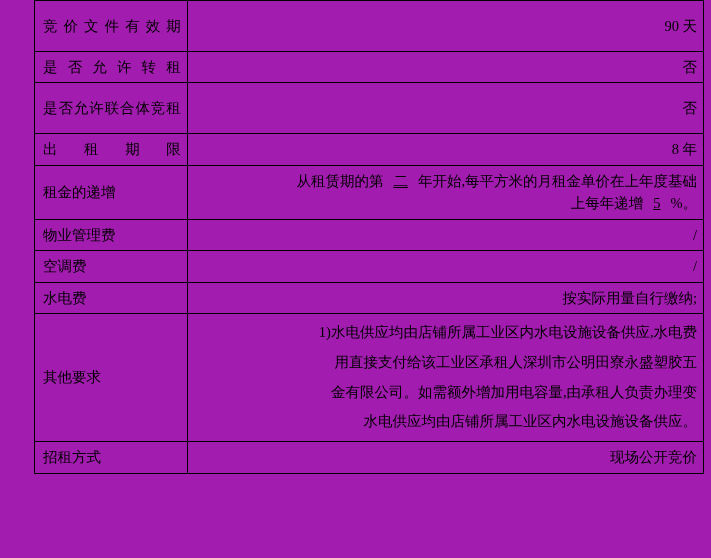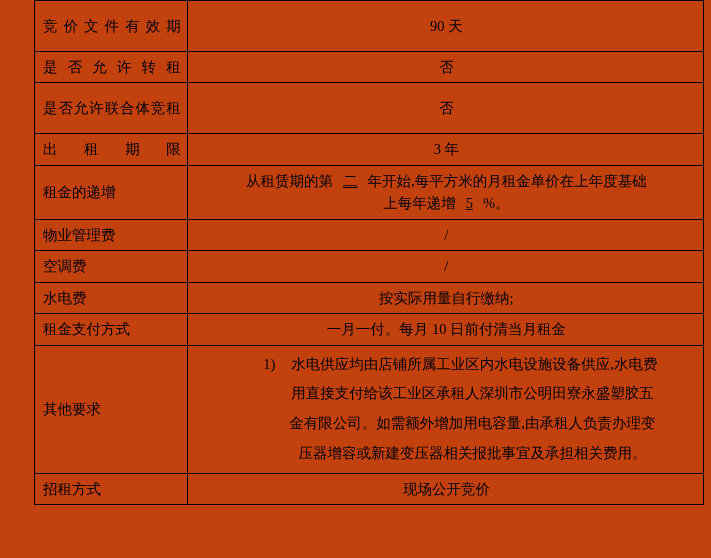--- a/index.html
+++ b/index.html
@@ -11,21 +11,21 @@
     width: 711px;
     height: 558px;
     font-family: "Liberation Serif", "DejaVu Serif", serif;
     color: #000000;
     overflow: hidden;
   }
   .page {
     position: relative;
     width: 711px;
     height: 558px;
-    background: #c2410c;
+    background: #a21caf;
   }
   table.doc-table {
     border-collapse: collapse;
     table-layout: fixed;
     width: 670px;
     margin-left: 34px;
     margin-top: 0;
   }
   table.doc-table col.c-label { width: 145px; }
   table.doc-table col.c-value { width: 490px; }
@@ -40,21 +40,21 @@
     text-align: left;
   }
   td.label .lbl {
     display: block;
   }
   td.label.spread .lbl {
     text-align: justify;
     text-align-last: justify;
   }
   td.value {
-    text-align: center;
+    text-align: right;
   }
   .tall-1 { height: 42px; }
   .multi {
     line-height: 1.85;
     margin-top: 48px;
   }
   .u-blank {
     text-decoration: underline;
     padding: 0 10px;
   }
@@ -117,21 +117,21 @@
         <td class="value tall-1">
           <span>否</span>
         </td>
       </tr>
 
       <tr>
         <td class="label spread">
           <span class="lbl">出租期限</span>
         </td>
         <td class="value">
-          <span>3 年</span>
+          <span>8 年</span>
         </td>
       </tr>
 
 
       <tr>
         <td class="label">
           <span class="lbl">租金的递增</span>
         </td>
         <td class="value multi">
           <span>从租赁期的第</span><span class="u-blank">二</span><span>年开始,每平方米的月租金单价在上年度基础</span><br>
@@ -159,39 +159,31 @@
 
       <tr>
         <td class="label">
           <span class="lbl">水电费</span>
         </td>
         <td class="value">
           <span>按实际用量自行缴纳;</span>
         </td>
       </tr>
 
-      <tr>
-        <td class="label">
-          <span class="lbl">租金支付方式</span>
-        </td>
-        <td class="value">
-          <span>一月一付。每月 10 日前付清当月租金</span>
-        </td>
-      </tr>
 
       <tr>
         <td class="label vcenter-label">
           <span class="lbl">其他要求</span>
         </td>
         <td class="value">
           <span class="numlist">
             <span class="ln first"><span class="num">1)</span><span>水电供应均由店铺所属工业区内水电设施设备供应,水电费</span></span>
             <span class="indent">用直接支付给该工业区承租人深圳市公明田寮永盛塑胶五</span>
             <span class="indent">金有限公司。如需额外增加用电容量,由承租人负责办理变</span>
-            <span class="indent">压器增容或新建变压器相关报批事宜及承担相关费用。</span>
+            <span class="indent">水电供应均由店铺所属工业区内水电设施设备供应。</span>
           </span>
         </td>
       </tr>
 
 
       <tr>
         <td class="label">
           <span class="lbl">招租方式</span>
         </td>
         <td class="value">

